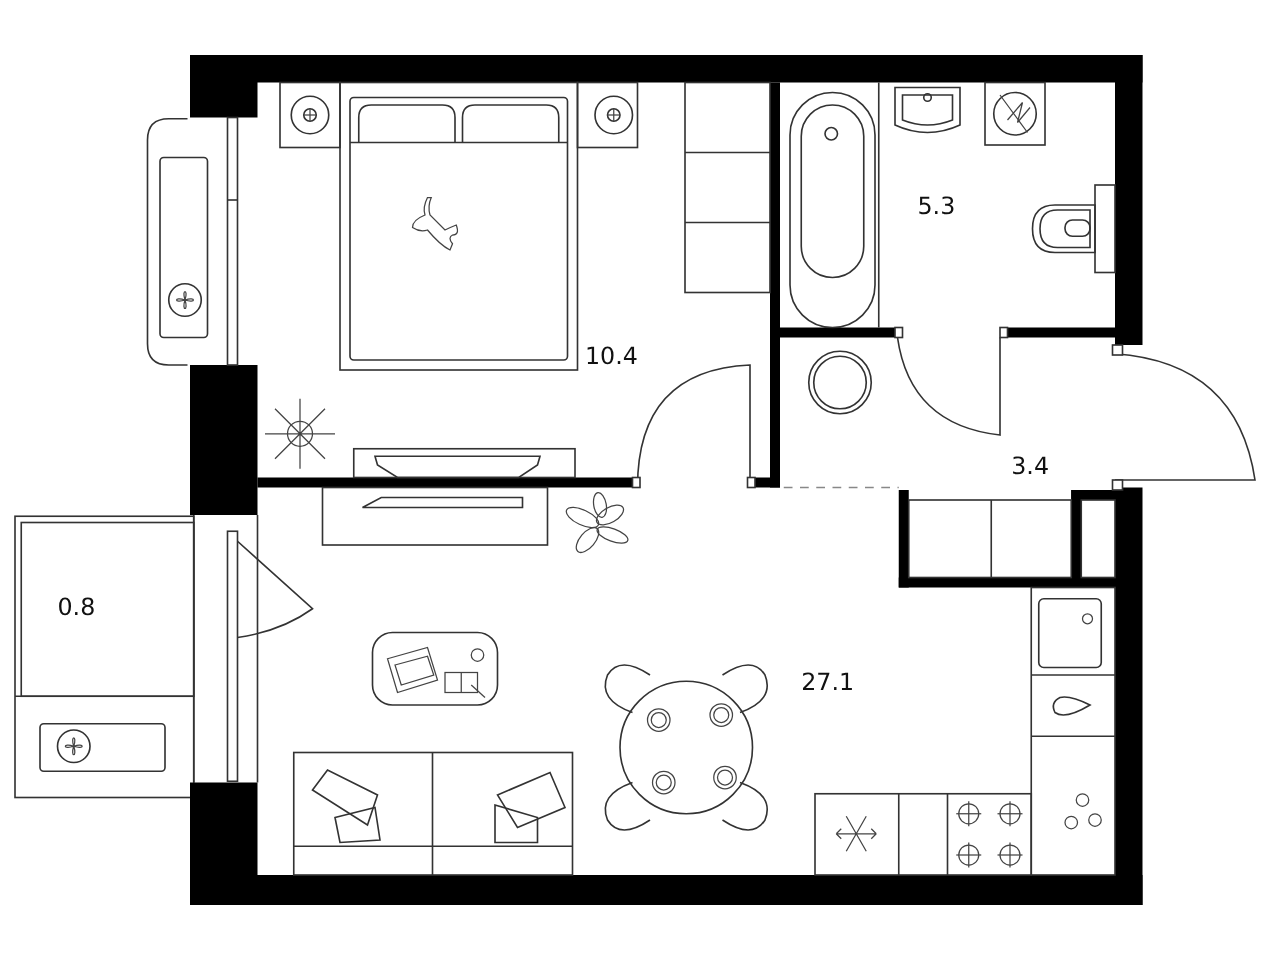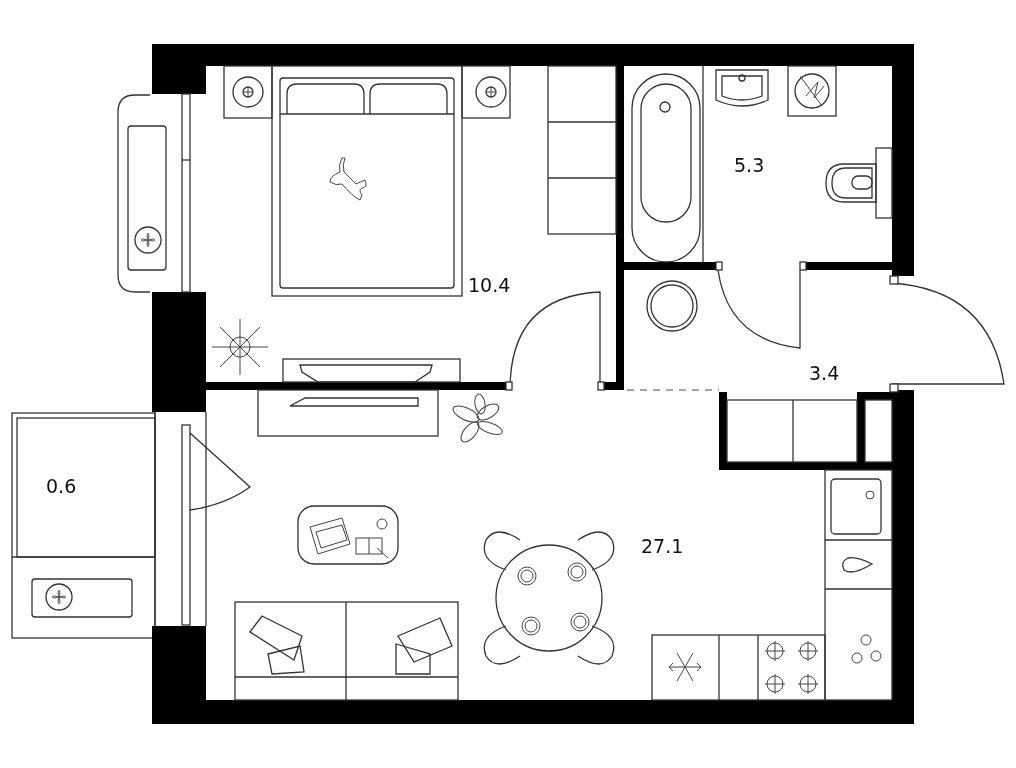--- a/index.html
+++ b/index.html
@@ -270,13 +270,13 @@
           <line class="ln2" x1="808" y1="674" x2="808" y2="694"></line>
       </g>
     </g>
   </g>
 </svg>
 
 <div class="label" style="left:468px; top:228px;margin-top:48px;">10.4</div>
 <div class="label" style="left:734px; top:156px;">5.3</div>
 <div class="label" style="left:809px; top:331px;margin-top:33px;">3.4</div>
 <div class="label" style="left:641px; top:537px;">27.1</div>
-<div class="label" style="left:46px; top:477px;">0.6</div>
+<div class="label" style="left:46px; top:477px;">0.8</div>
 
 </body></html>

